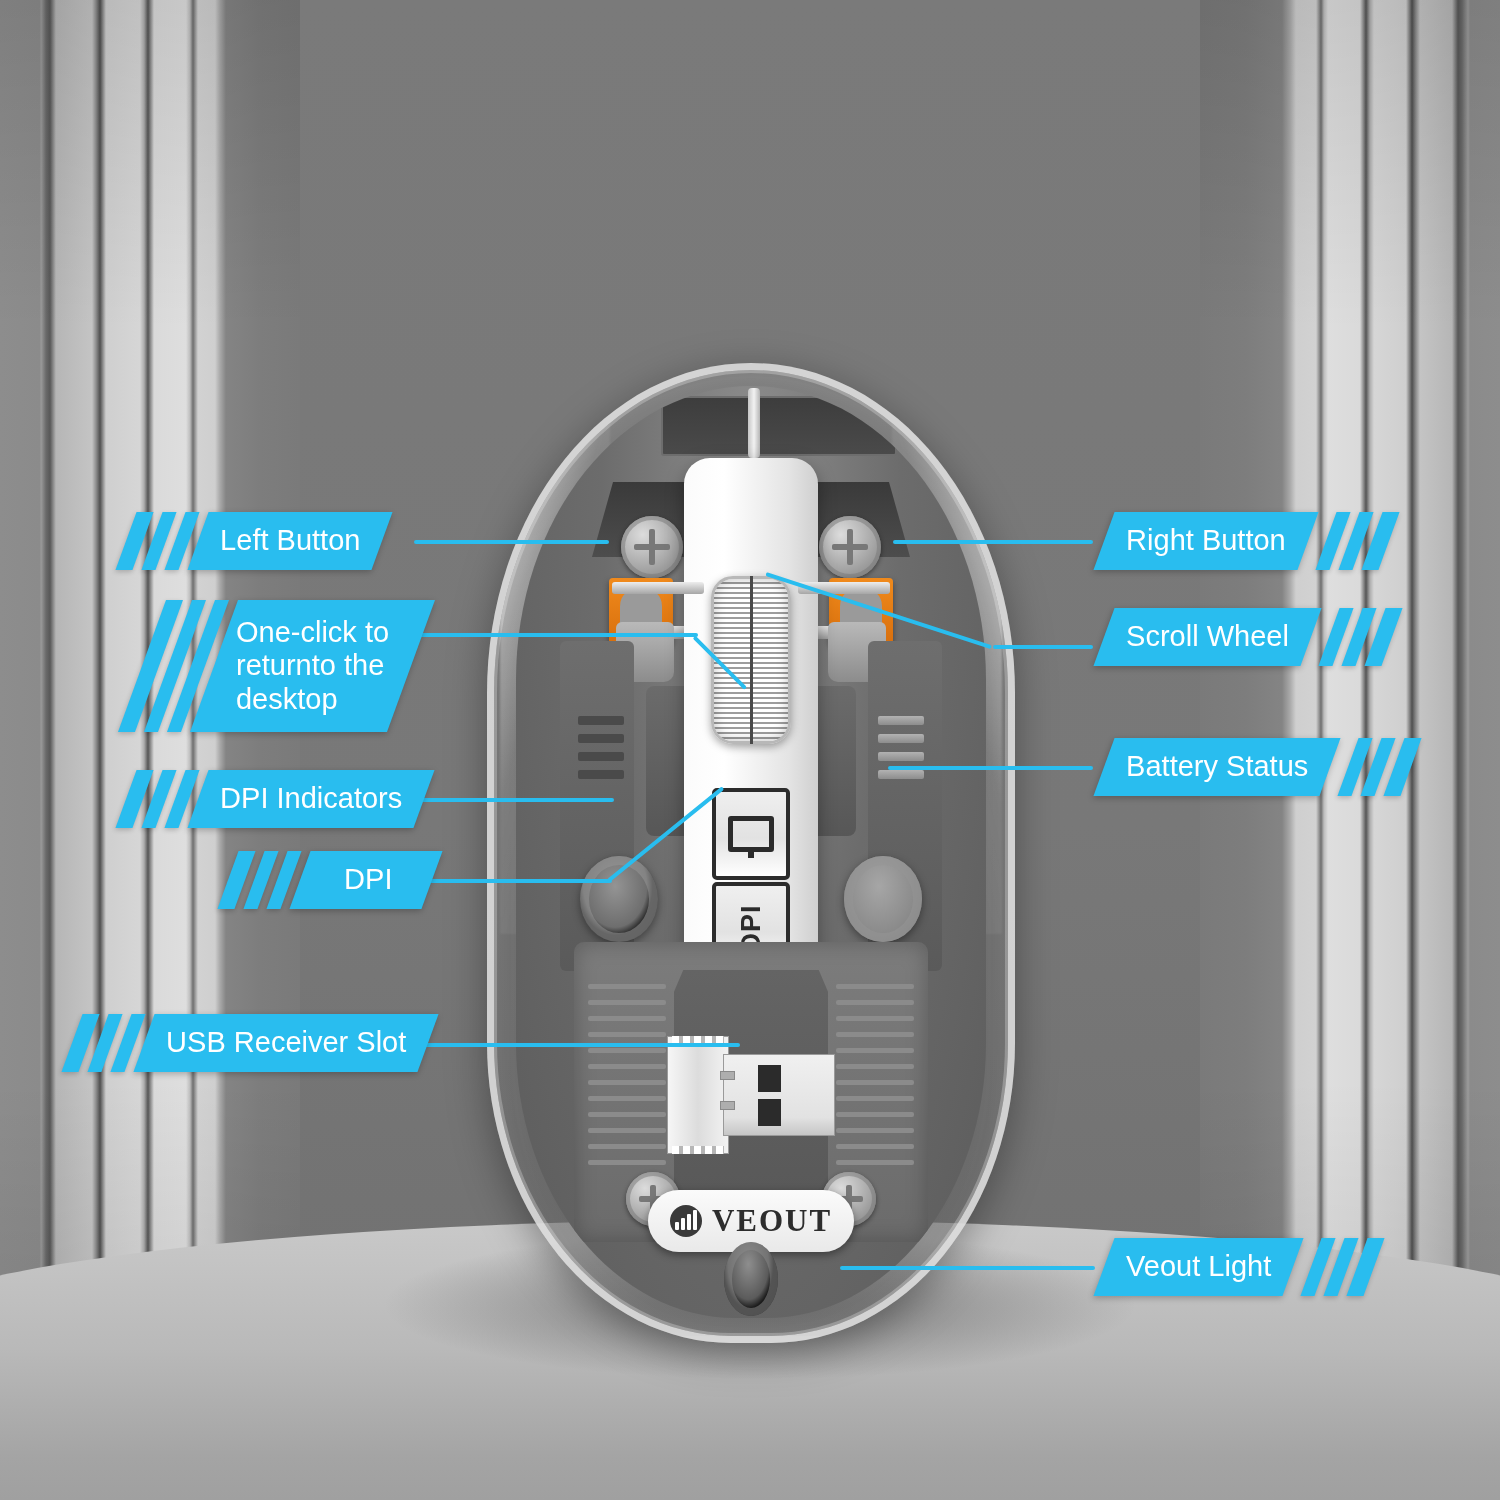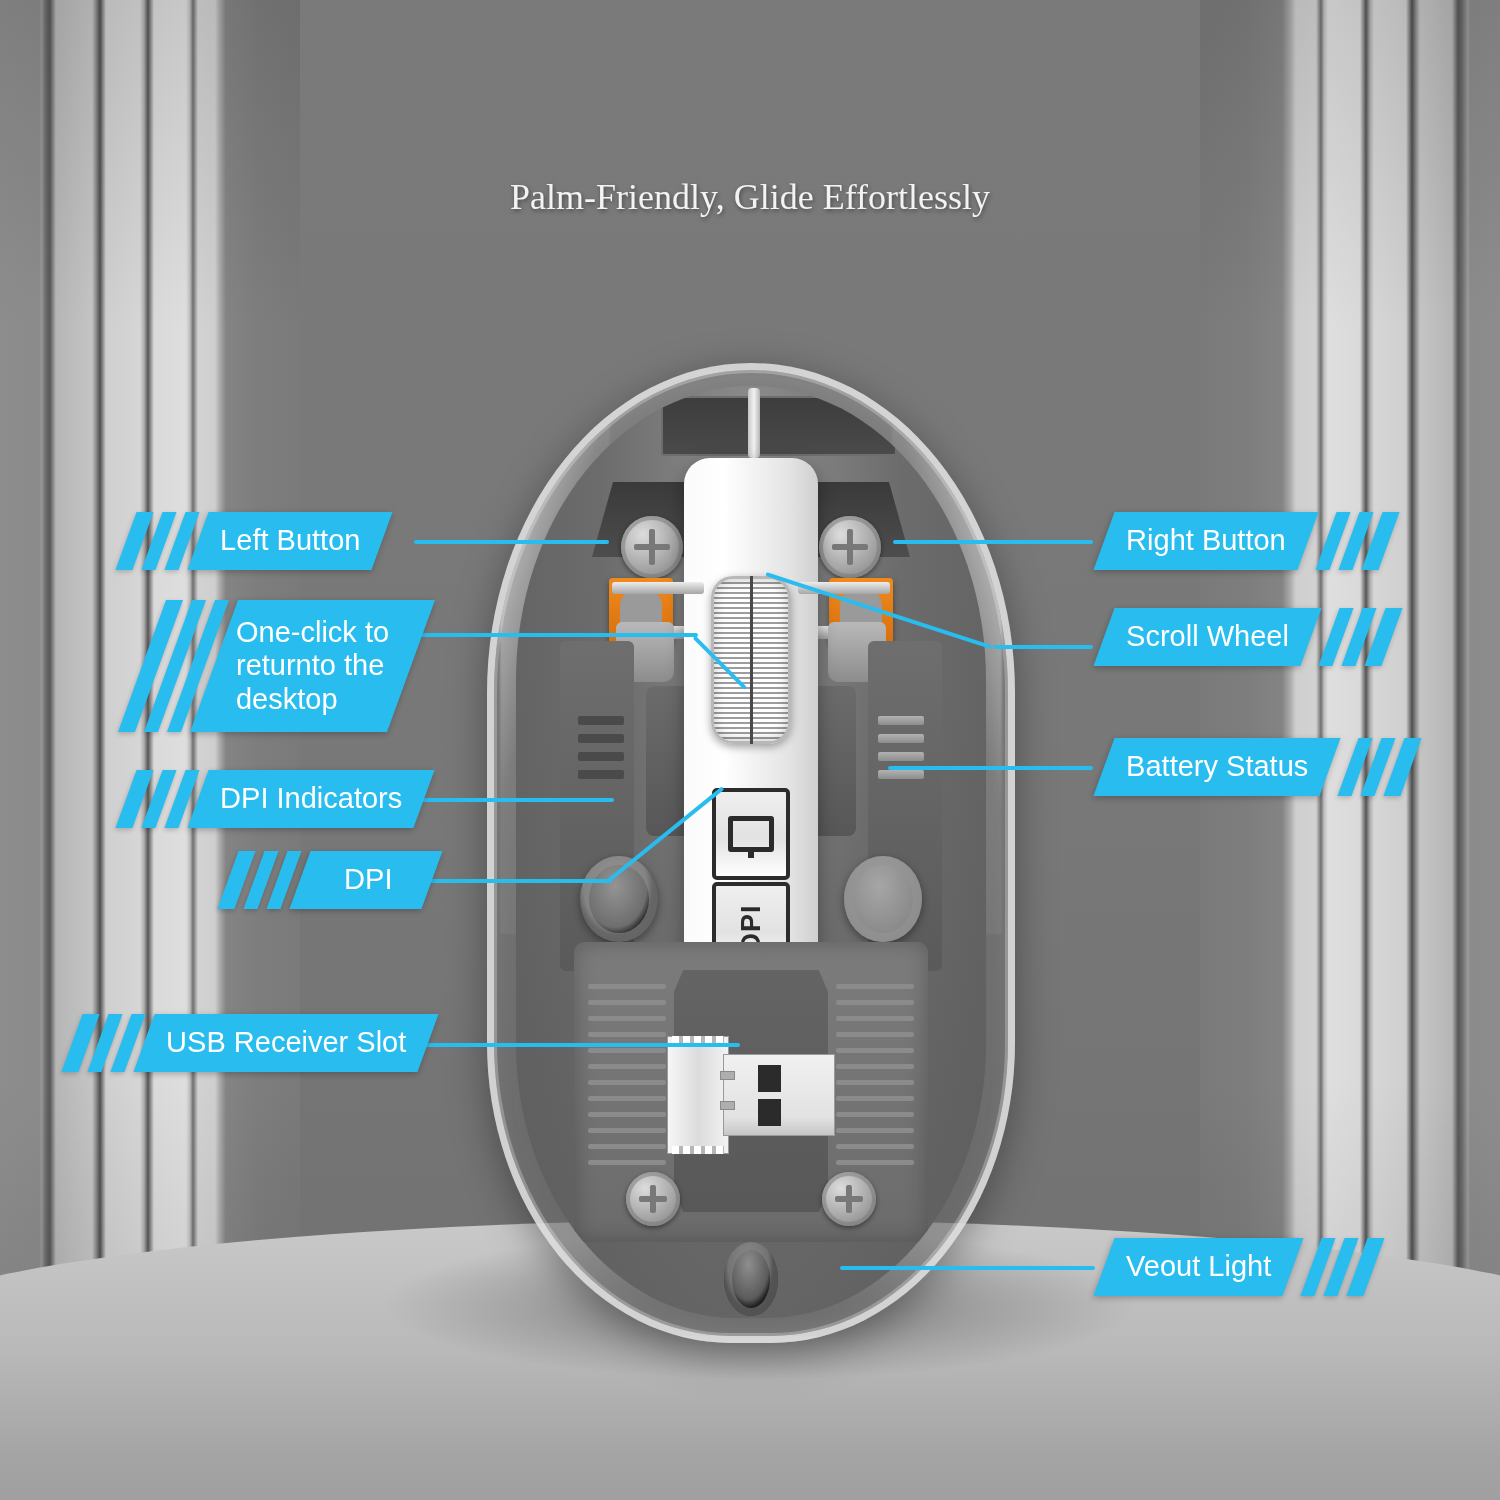--- a/index.html
+++ b/index.html
@@ -454,21 +454,20 @@
   </div>
   <div class="slats right">
     <div class="slat-shade"></div>
   </div>
 
   <div class="floor">
     
   </div>
   <div class="floor-shadow"></div>
 
-  <div class="subtitle">Palm-Friendly, Glide Effortlessly</div>
 
   <div id="mouse">
     <div class="shell">
       <div class="shell-gloss"></div>
       <div class="shell-gloss r"></div>
 
       <div class="inner">
 
         <div class="top-bar"></div>
         <div class="top-pin"></div>
@@ -561,20 +560,29 @@
             <div class="usb-hole h2"></div>
             <div class="usb-tab t1"></div>
             <div class="usb-tab t2"></div>
           </div>
         </div>
 
         <div class="screw s3"></div>
         <div class="screw s4"></div>
 
         <div class="logo-base"></div>
+        <div class="logo-plate">
+          <div class="logo-mark">
+            <i></i>
+              <i></i>
+              <i></i>
+              <i></i>
+          </div>
+          <div class="logo-text">VEOUT</div>
+        </div>
         <div class="sensor"></div>
       </div>
     </div>
   </div>
 
   <div class="lead" style="left:414px; top:540px; width:195px;"></div>
 
   <div class="lead" style="left:404px; top:633px; width:294px;"></div>
   <div class="lead" style="left:694px; top:635px; width:73px; transform:rotate(45deg); transform-origin:left center;"></div>
 

